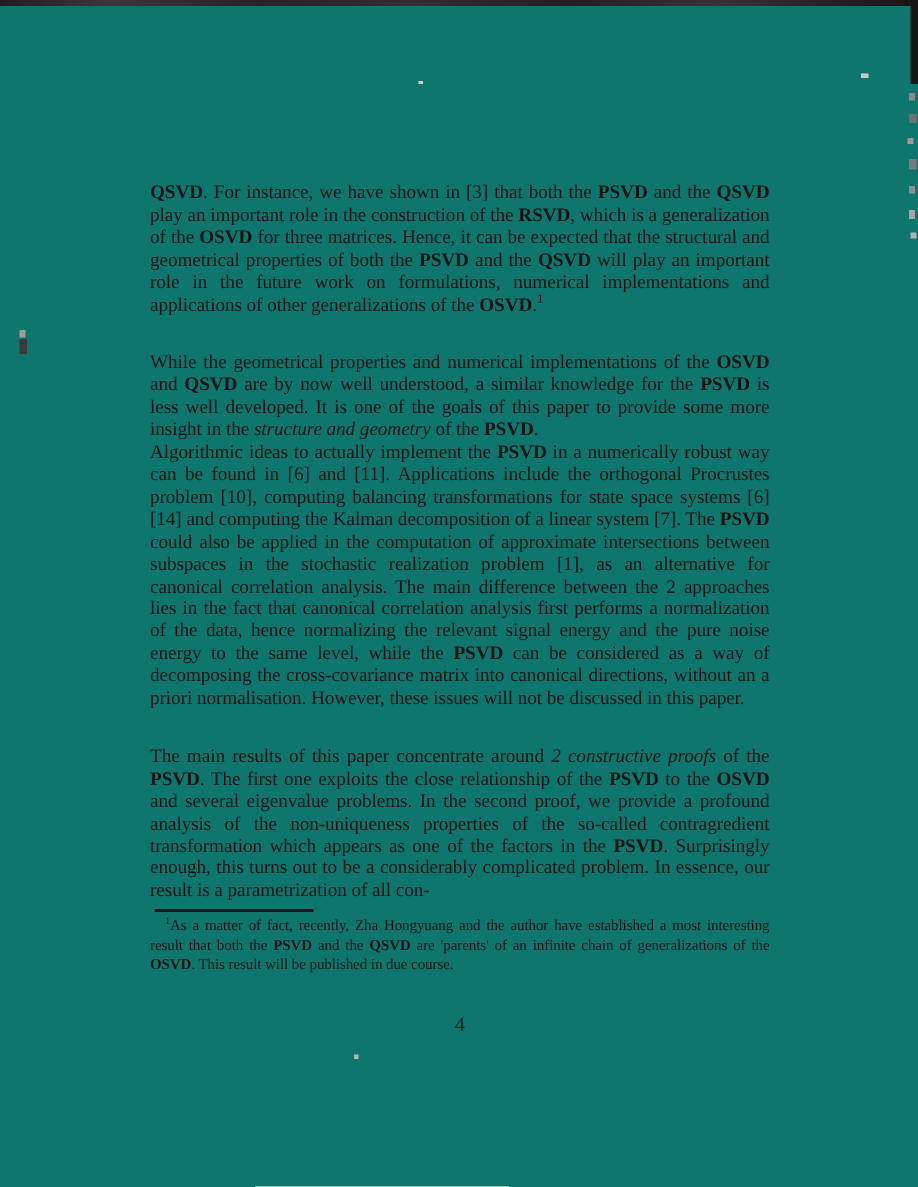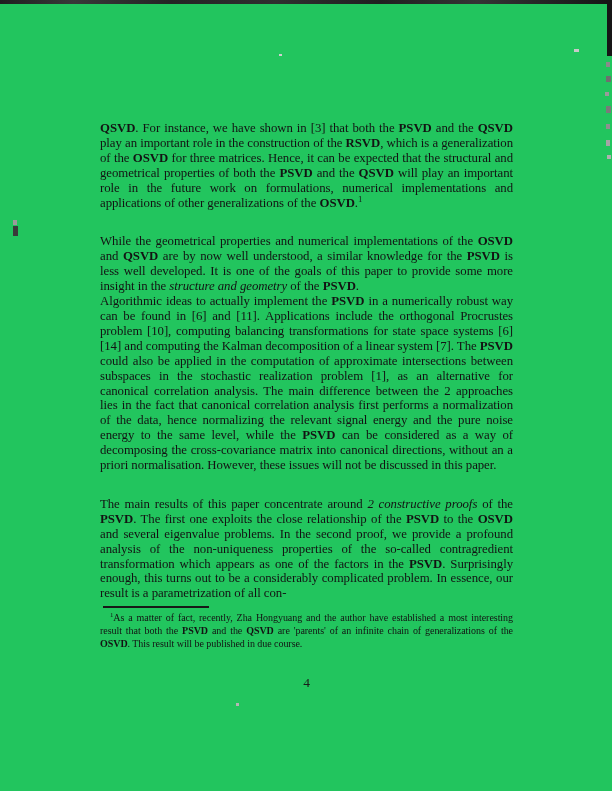--- a/index.html
+++ b/index.html
@@ -4,21 +4,21 @@
 <style>
   html, body {
     margin: 0;
     padding: 0;
     background: #ffffff;
   }
   .page {
     position: relative;
     width: 612px;
     height: 791px;
-    background: #22c55e;
+    background: #0f766e;
     font-family: "Liberation Serif", serif;
     color: #131313;
     overflow: hidden;
   }
   
   .top-strip {
     position: absolute;
     top: 0; left: 0;
     width: 612px; height: 4px;
     background: linear-gradient(90deg,#1f1f1f 0%,#383838 12%,#242424 28%,#2f2f2f 45%,#202020 62%,#343434 78%,#151515 100%);

